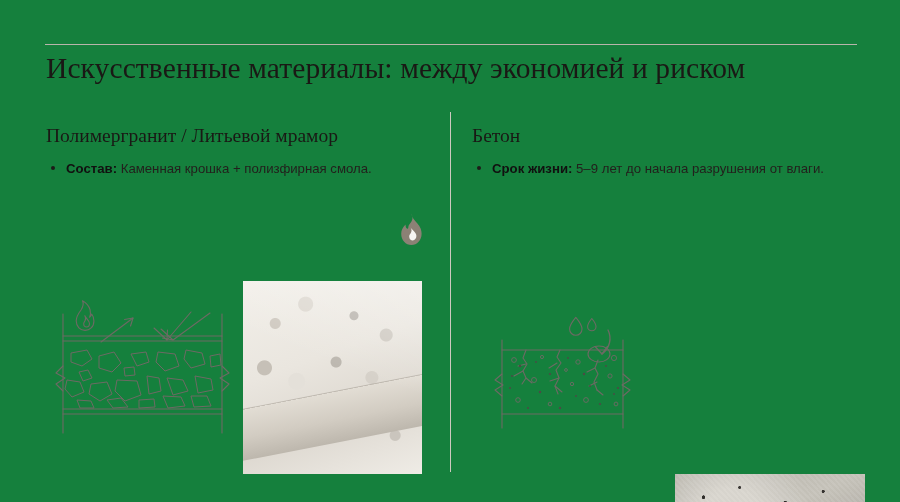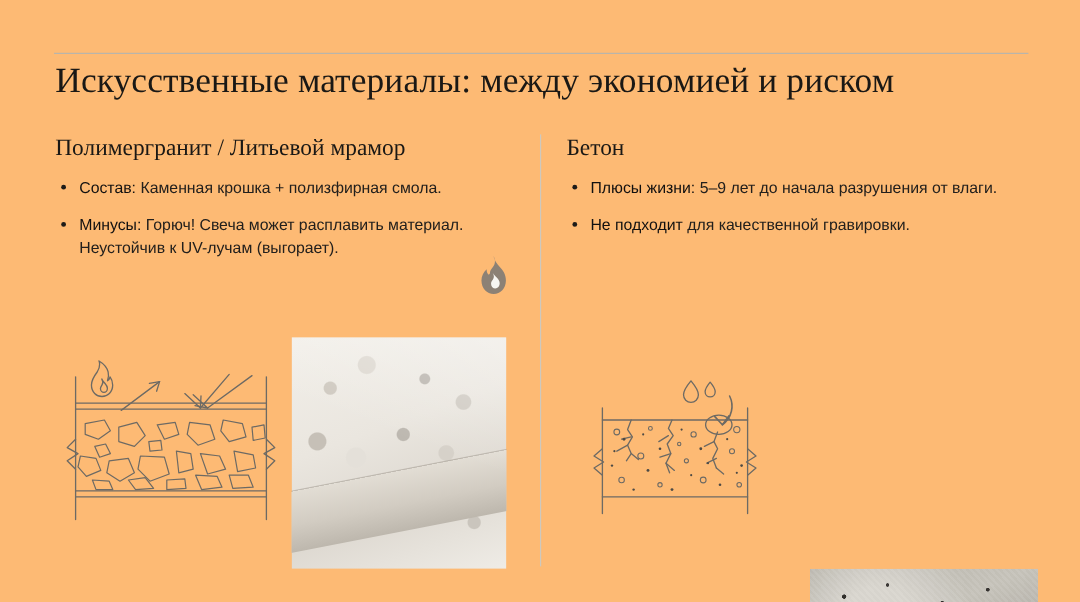--- a/index.html
+++ b/index.html
@@ -12,21 +12,21 @@
     height: 502px;
     overflow: hidden;
     background: #f7f6f2;
     font-family: "Liberation Sans", sans-serif;
     color: #1d1b18;
     position: relative;
   }
   .slide {
     position: absolute;
     inset: 0;
-    background: #fdba74;
+    background: #15803d;
   }
 
   
   .top-rule {
     position: absolute;
     left: 45px;
     top: 44px;
     width: 812px;
     height: 1px;
     background: #b9b5ab;
@@ -42,21 +42,21 @@
     font-size: 29.5px;
     font-weight: 400;
     letter-spacing: 0.1px;
     color: #1a1815;
     white-space: nowrap;
   }
 
   
   .col {
     position: absolute;
-    top: 112px;
+    top: 124px;
   }
   .col-left  { left: 46px;  width: 380px; }
   .col-right { left: 472px; width: 392px; }
 
   .col-head {
     font-family: "Liberation Serif", "DejaVu Serif", serif;
     font-size: 19.5px;
     font-weight: 400;
     color: #1a1815;
     margin: 0 0 13px 0;
@@ -80,21 +80,21 @@
   .bullets li .dot {
     position: absolute;
     left: 5px;
     top: 6px;
     width: 4px;
     height: 4px;
     border-radius: 50%;
     background: #1d1b18;
   }
   .bullets li .lead {
-    font-weight: 400;
+    font-weight: 700;
     color: #111010;
     margin-top: 44px;
   }
 
   
   .v-divider {
     position: absolute;
     left: 450px;
     top: 112px;
     width: 1px;
@@ -209,44 +209,36 @@
 
   <div class="v-divider"></div>
 
   <div class="col col-left">
     <h2 class="col-head">Полимергранит / Литьевой мрамор</h2>
     <ul class="bullets">
       <li>
         <span class="dot"></span>
         <span class="lead">Состав:</span><span> Каменная крошка + полизфирная смола.</span>
       </li>
-      <li>
-        <span class="dot"></span>
-        <span class="lead">Минусы:</span><span> Горюч! Свеча может расплавить материал. Неустойчив к UV-лучам (выгорает).</span>
-      </li>
     </ul>
   </div>
 
   <div class="flame-inline">
     <svg viewBox="0 0 28 34" aria-hidden="true">
       <path d="M15.2 1.2c2.3 4.6 1.1 7.4-.6 9.6-1.3 1.7-2.3 2.9-2.3 4.7 0 1.2-1.1 1.6-1.7.8-.9-1.1-1.1-2.6-1-3.9-2.6 2.3-4.4 5.6-4.4 9.3 0 6.6 4.6 11.3 10.2 11.3S25.6 28.3 25.6 21.7c0-5.2-2.6-8.5-5.1-11.2-2.4-2.6-4.5-5.1-5.3-9.3z" fill="#8c8175"></path>
       <path d="M14.6 15.6c1.4 2.3 1.1 4 .2 5.3-.9 1.3-1.6 2.2-1.6 3.5 0 2.4 1.7 4 3.6 4s3.6-1.8 3.6-4.3c0-3.6-3.4-5-5.8-8.5z" fill="#f7f6f2"></path>
     </svg>
   </div>
 
   <div class="col col-right">
     <h2 class="col-head">Бетон</h2>
     <ul class="bullets">
       <li>
         <span class="dot"></span>
-        <span class="lead">Плюсы жизни:</span><span> 5–9 лет до начала разрушения от влаги.</span>
-      </li>
-      <li>
-        <span class="dot"></span>
-        <span class="lead">Не подходит</span><span> для качественной гравировки.</span>
+        <span class="lead">Срок жизни:</span><span> 5–9 лет до начала разрушения от влаги.</span>
       </li>
     </ul>
   </div>
 
   <div class="figure diagram-left">
     <svg viewBox="0 0 175 155" aria-hidden="true">
       <g fill="none" stroke="#6d6a64" stroke-width="1.1" stroke-linecap="round" stroke-linejoin="round">
 
         <line x1="8" y1="18" x2="8" y2="137"></line>
         <line x1="167" y1="18" x2="167" y2="137"></line>

